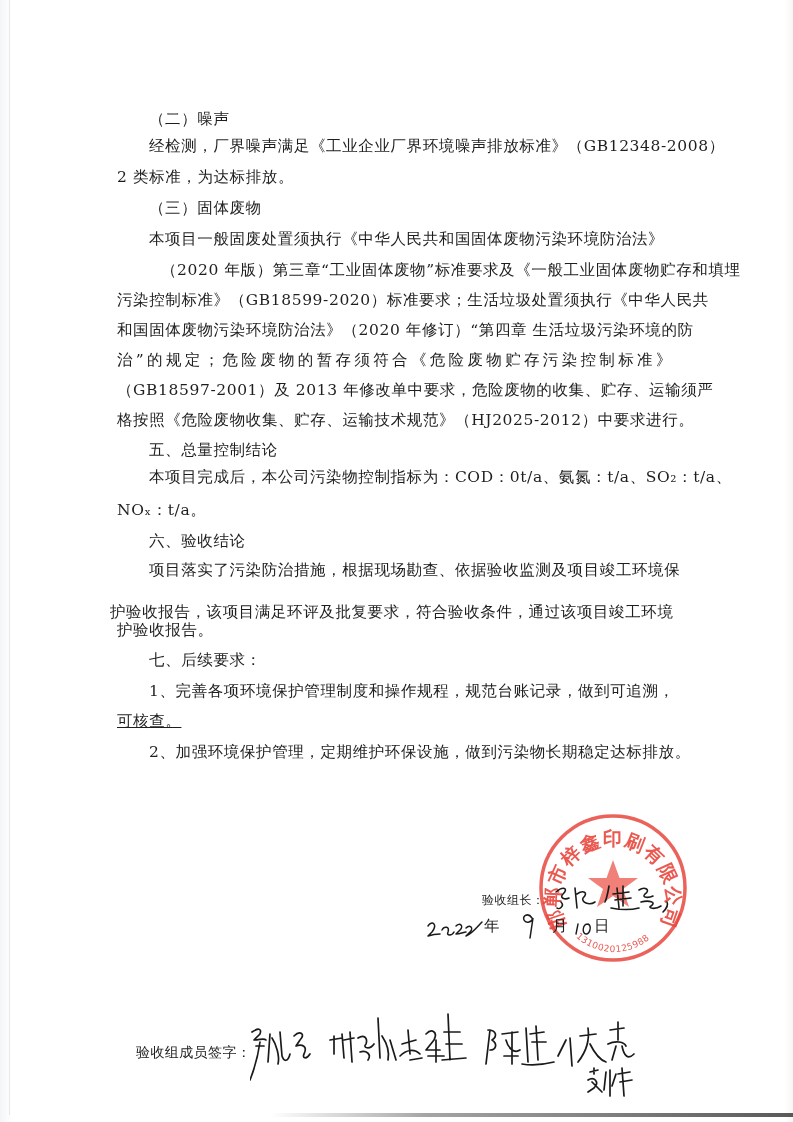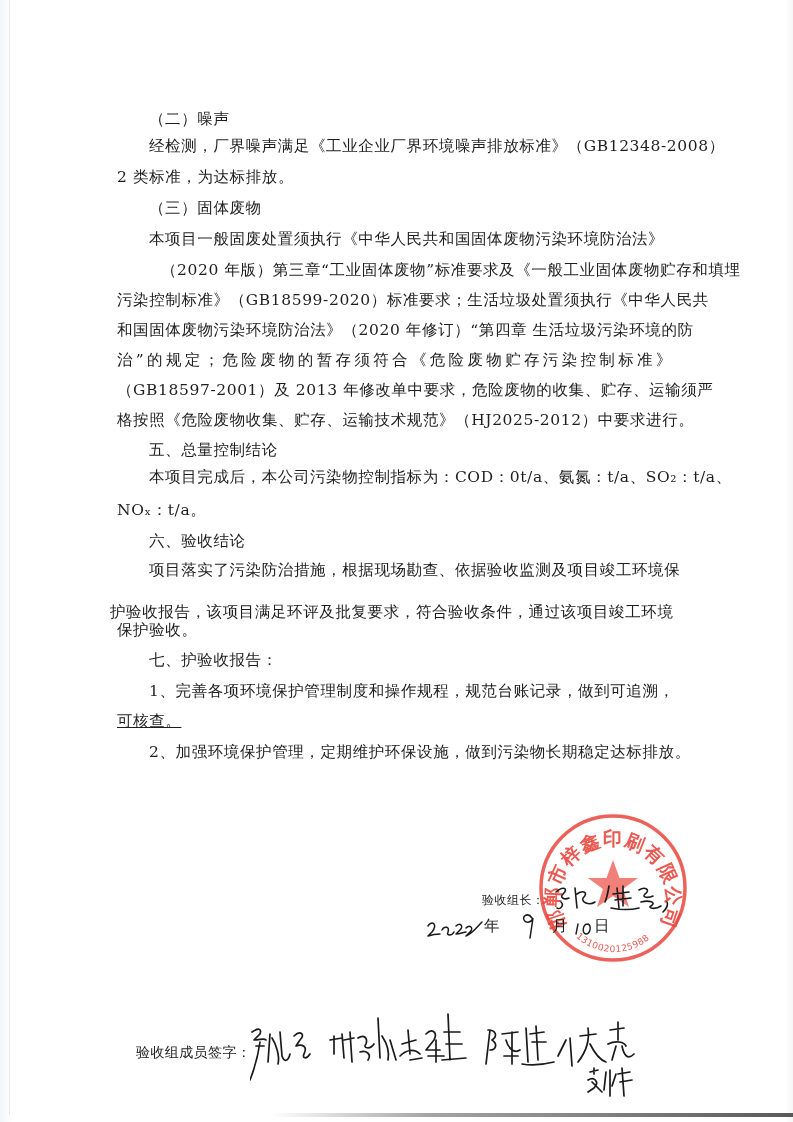--- a/index.html
+++ b/index.html
@@ -107,22 +107,22 @@
       <div class="line" style="left: 117px; width: 555px; top: 320px;">和国固体废物污染环境防治法》（2020 年修订）“第四章 生活垃圾污染环境的防</div>
       <div class="line justify" style="left: 117px; width: 555px; top: 350px;">治”的规定；危险废物的暂存须符合《危险废物贮存污染控制标准》</div>
       <div class="line" style="left: 117px; width: 555px; top: 380px;">（GB18597-2001）及 2013 年修改单中要求，危险废物的收集、贮存、运输须严</div>
       <div class="line" style="left: 117px; width: 555px; top: 410px;">格按照《危险废物收集、贮存、运输技术规范》（HJ2025-2012）中要求进行。</div>
       <div class="line heading" style="top: 440px;">五、总量控制结论</div>
       <div class="line indent" style="width: 523px; top: 467px;">本项目完成后，本公司污染物控制指标为：COD：0t/a、氨氮：t/a、SO₂：t/a、</div>
       <div class="line" style="left: 117px; width: 555px; top: 500px;">NOₓ：t/a。</div>
       <div class="line heading" style="top: 531px;">六、验收结论</div>
       <div class="line indent" style="width: 523px; top: 560px;">项目落实了污染防治措施，根据现场勘查、依据验收监测及项目竣工环境保</div>
       <div class="line" style="left: 110px; width: 555px; top: 590px; margin-top: 12px;">护验收报告，该项目满足环评及批复要求，符合验收条件，通过该项目竣工环境</div>
-      <div class="line" style="left: 117px; width: 555px; top: 620px;">保护验收。</div>
-      <div class="line heading" style="top: 650px;">七、护验收报告：</div>
+      <div class="line" style="left: 117px; width: 555px; top: 620px;">护验收报告。</div>
+      <div class="line heading" style="top: 650px;">七、后续要求：</div>
       <div class="line indent" style="width: 523px; top: 681px;">1、完善各项环境保护管理制度和操作规程，规范台账记录，做到可追溯，</div>
       <div class="line" style="left: 117px; width: 555px; top: 711px; text-decoration: underline;">可核查。</div>
       <div class="line indent" style="width: 523px; top: 742px;">2、加强环境保护管理，定期维护环保设施，做到污染物长期稳定达标排放。</div>
     </div>
 
   <svg class="stamp" viewBox="0 0 152 152" xmlns="http://www.w3.org/2000/svg">
     <defs>
       <path id="stamp-top-arc" d="M 28 112 A 54 54 0 1 1 124 112"></path>
       <path id="stamp-bottom-arc" d="M 34 120 A 56 56 0 0 0 118 122"></path>
     </defs>

